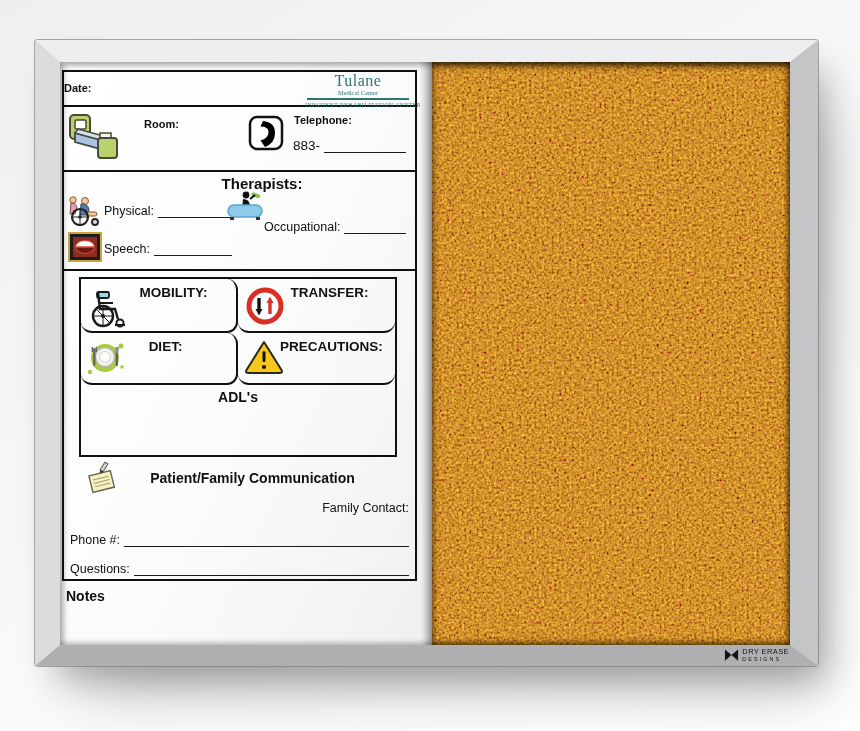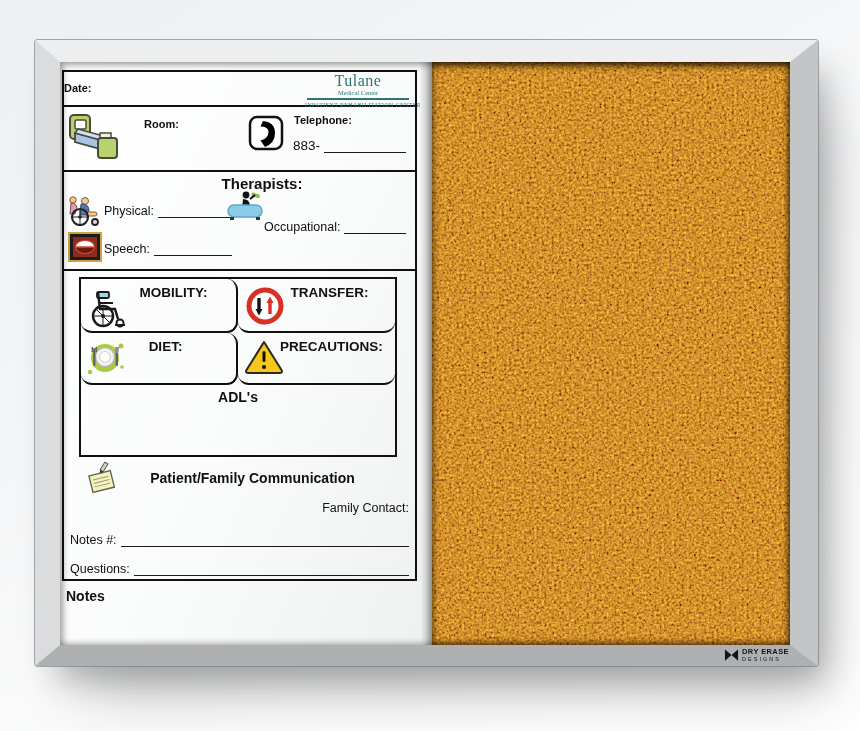--- a/index.html
+++ b/index.html
@@ -94,21 +94,21 @@
 
   .wl{display:inline-block;border-bottom:1.5px solid #1a1a1a;height:13px;margin-left:4px;}
   .notes-label{position:absolute;left:6px;top:526px;font-size:14px;font-weight:bold;}
 
   
   .brand{
     position:absolute;right:29px;bottom:3px;z-index:9;height:16px;
     display:flex;align-items:center;gap:3px;color:#141414;
   }
   .brand-text{display:flex;flex-direction:column;line-height:1;}
-  .brand-l1{font-size:7.5px;font-weight:bold;letter-spacing:.4px;}
+  .brand-l1{font-size:7.5px;font-weight:normal;letter-spacing:.4px;}
   .brand-l2{font-size:5.4px;letter-spacing:2.1px;margin-top:1px;}
 
   .icon{display:block;}
 </style>
 </head>
 <body>
 
 <div class="stage">
   <div class="board">
     <div class="frame">
@@ -273,21 +273,21 @@
                     <polygon points="15.5,10 19.1,10 17.3,13.5" fill="#333322"></polygon>
                   </g>
                 </svg>
                 <div class="comm-heading">Patient/Family Communication</div>
               </div>
               <div class="fill-row fr-fc">
                 <span>Family Contact:</span>
                 <span class="line"></span>
               </div>
               <div class="fill-row fr-ph">
-                <span>Notes #:</span>
+                <span>Phone #:</span>
                 <span class="line"></span>
               </div>
               <div class="fill-row fr-q">
                 <span>Questions:</span>
                 <span class="line"></span>
               </div>
             </div>
           </div>
 
           <div class="notes-label">Notes</div>

